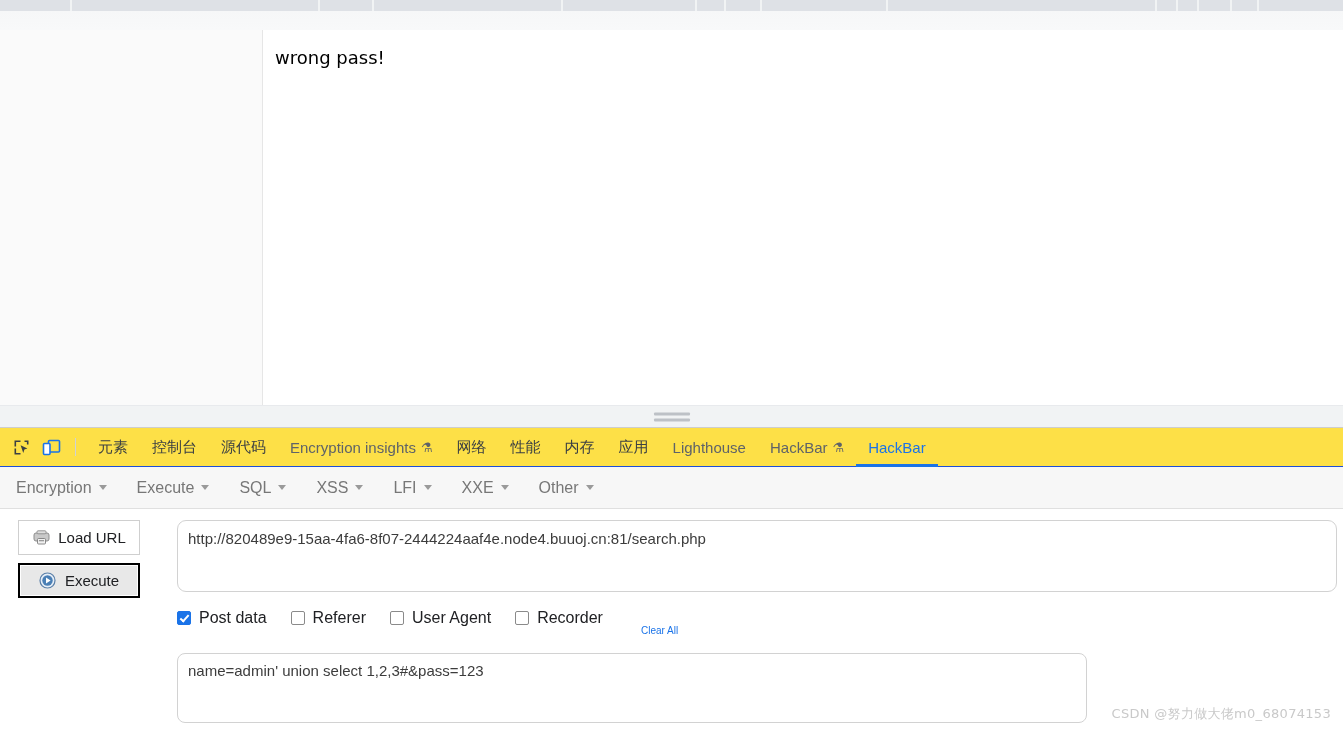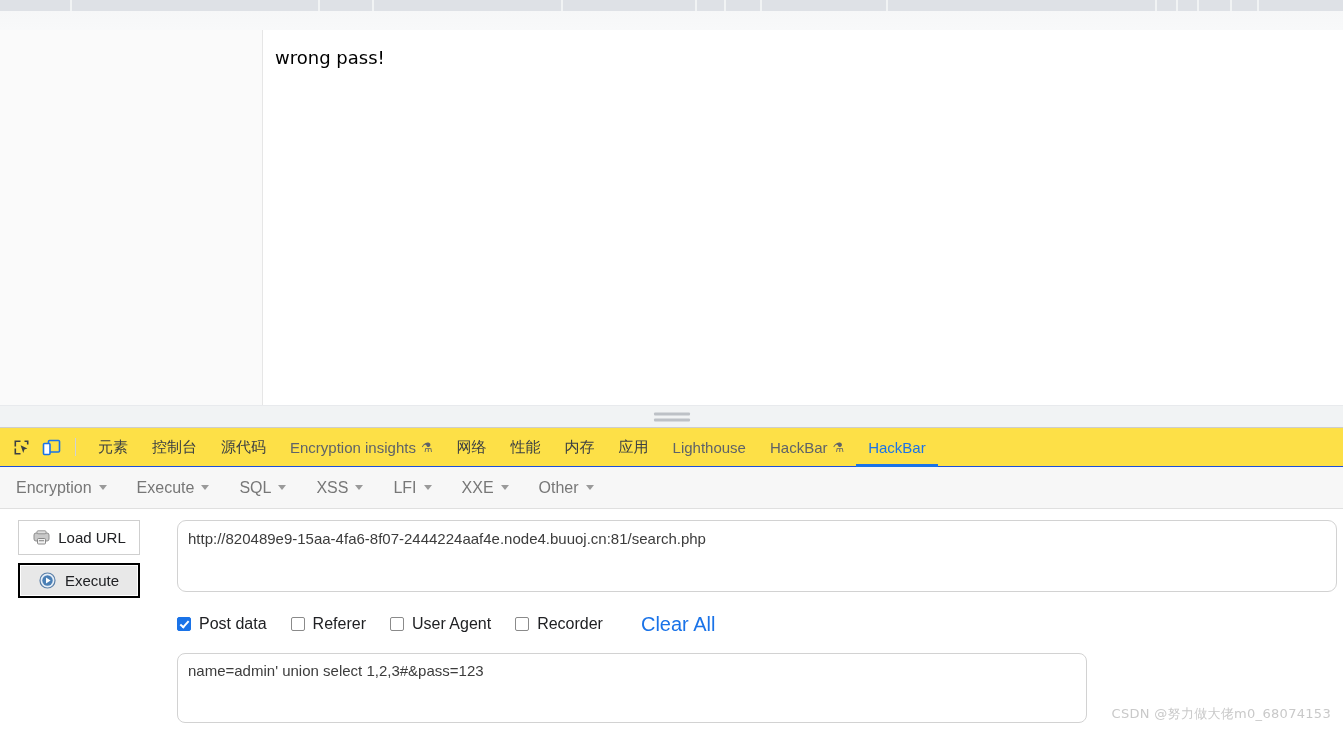--- a/index.html
+++ b/index.html
@@ -225,21 +225,21 @@
     padding: 9px 10px;
     font-size: 15px;
     color: #3c3c3c;
     font-family: "Liberation Sans", sans-serif;
     overflow: hidden;
     white-space: pre;
   }
 
   .opts-row {
     display: flex;
-    align-items: center;
+    align-items: flex-start;
     height: 30px;
     margin-top: 17px;
     gap: 0;
   }
   .opt {
     display: flex;
     align-items: center;
     gap: 8px;
     margin-right: 24px;
     font-size: 16px;
@@ -262,24 +262,25 @@
   .cb.checked:after {
     content: "";
     position: absolute;
     left: 4px; top: 1px;
     width: 3px; height: 7px;
     border: solid #ffffff;
     border-width: 0 2px 2px 0;
     transform: rotate(42deg);
   }
   .clear-all {
-    font-size: 20px;
+    font-size: 10px;
     color: #1a73e8;
     margin-left: 14px;
     white-space: nowrap;
+    margin-top: 16px;
   }
 
   .post-box {
     margin-top: 14px;
     width: 910px;
     height: 70px;
     border: 1px solid #d2d2d2;
     border-radius: 8px;
     background: #ffffff;
     box-sizing: border-box;

